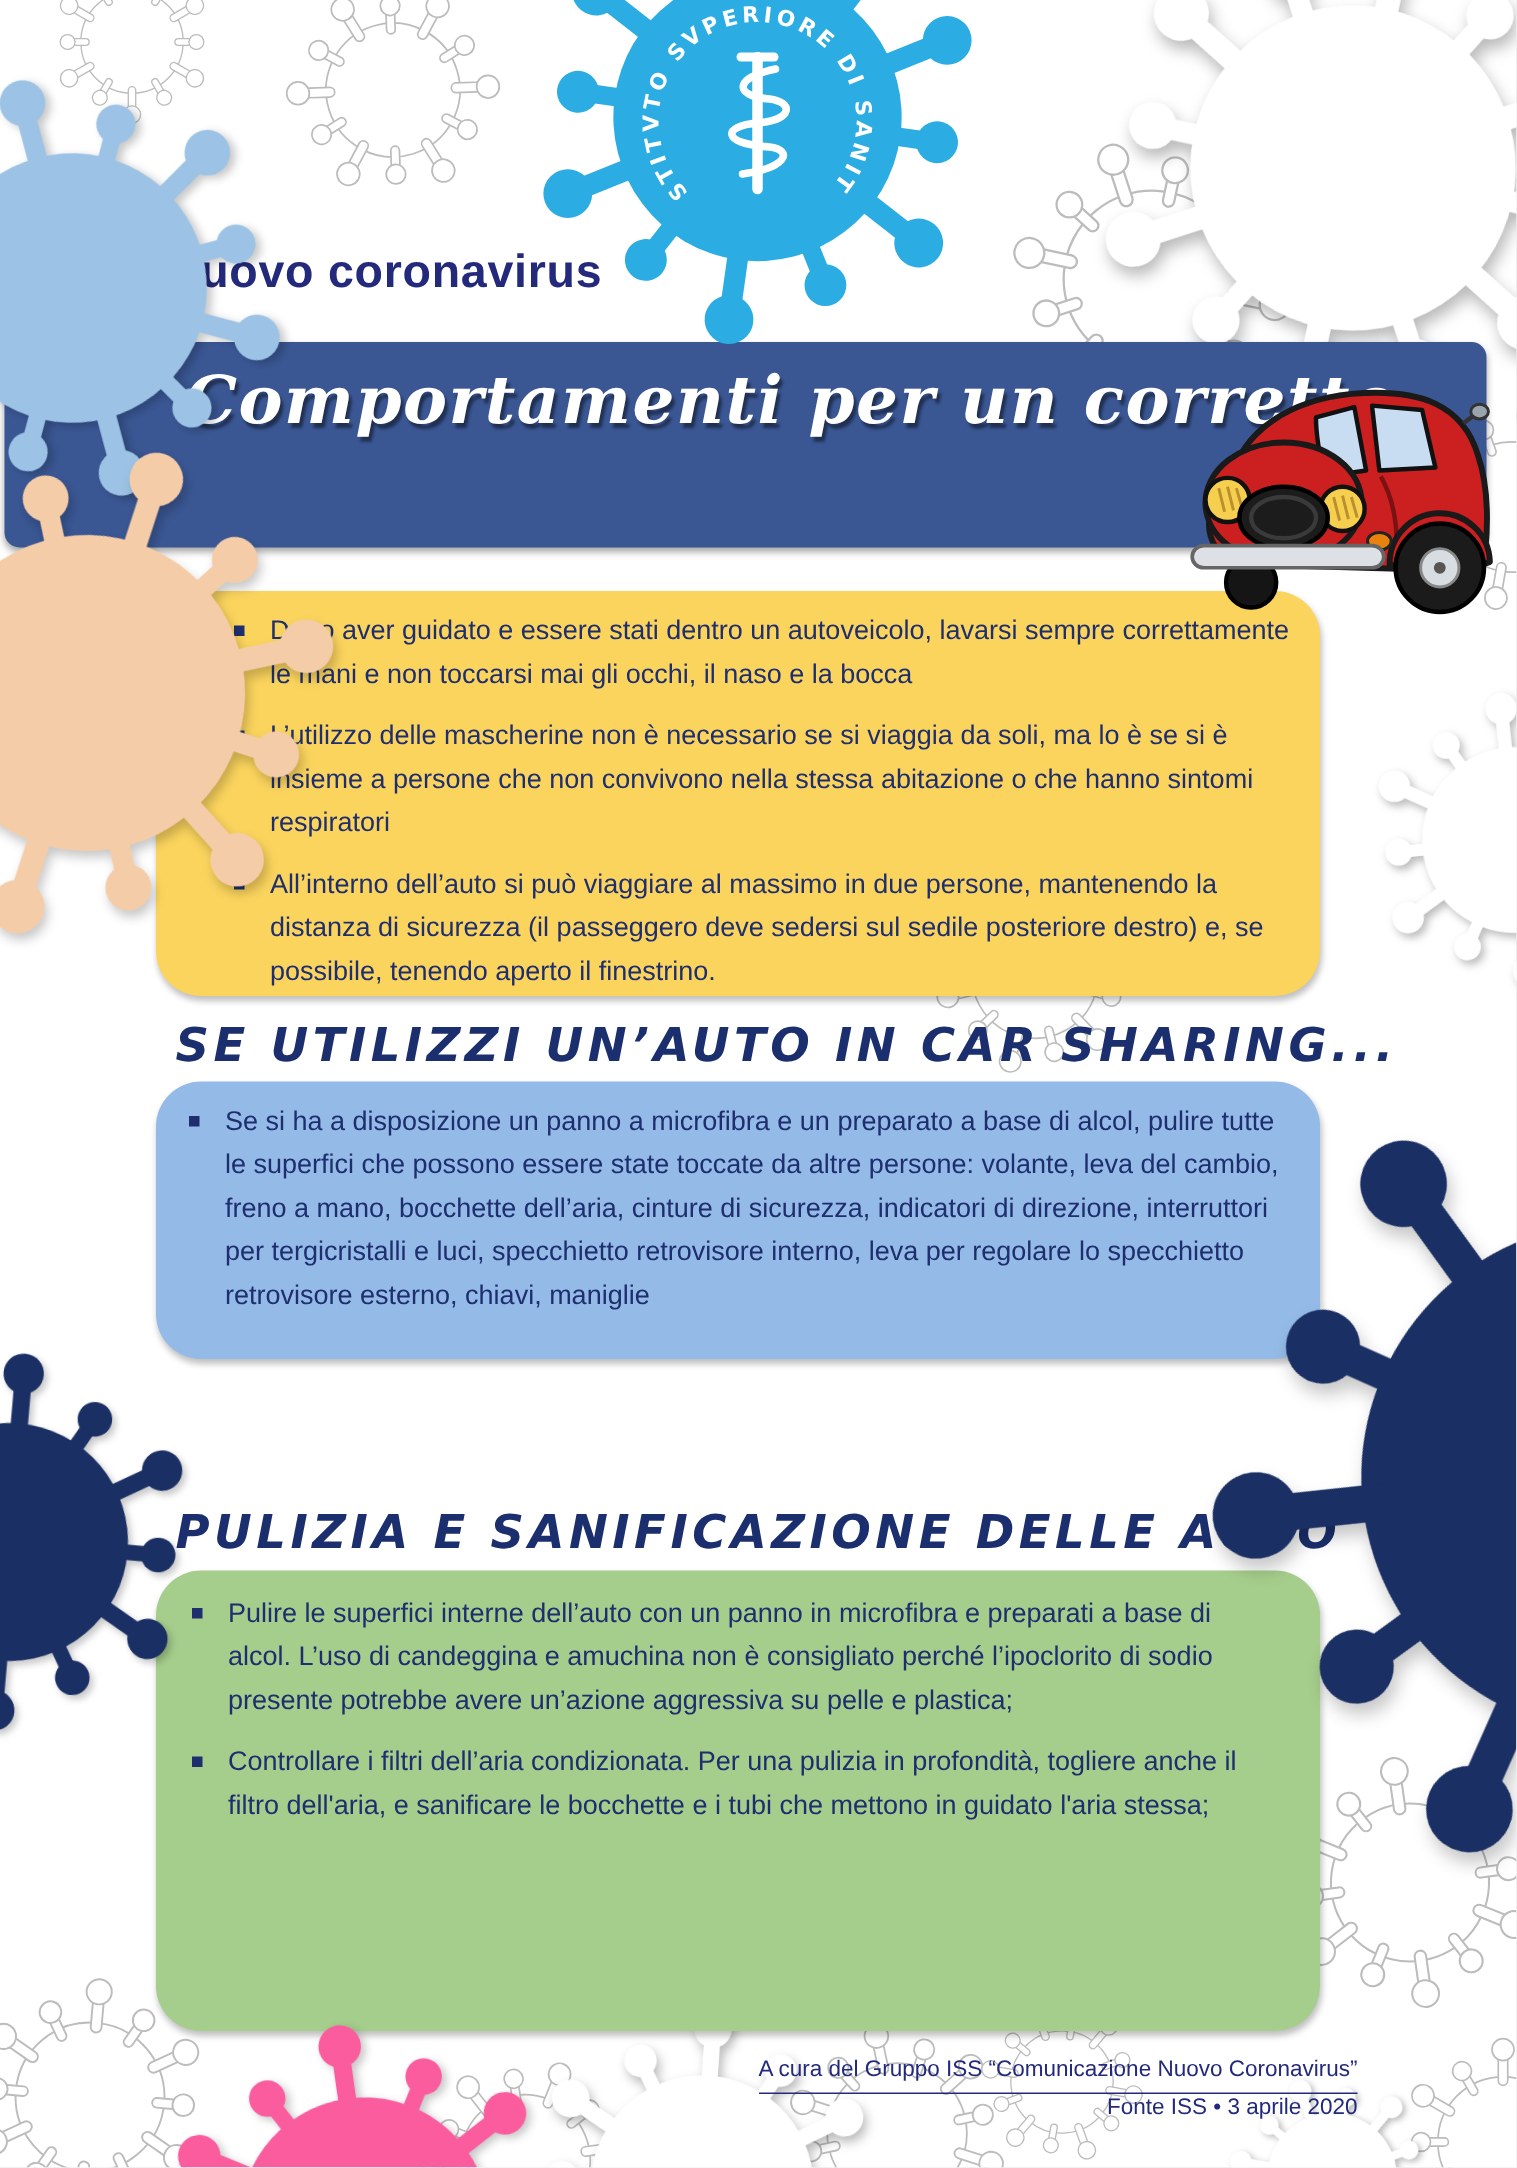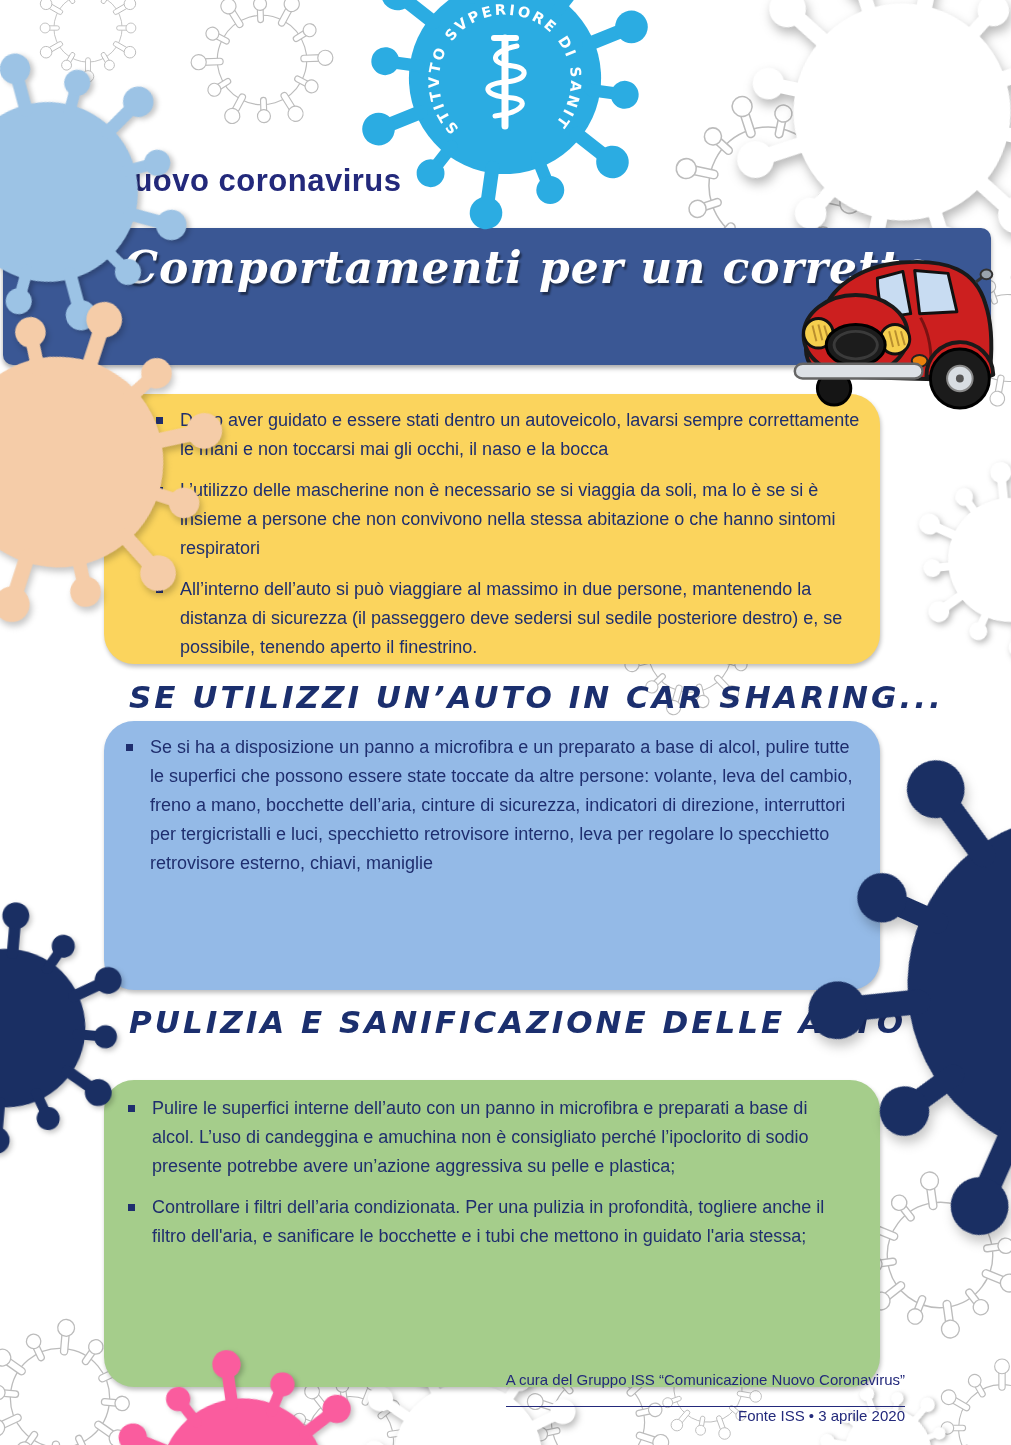--- a/index.html
+++ b/index.html
@@ -37,48 +37,48 @@
   
   .car-wrap{position:absolute; left:783px; top:226px; width:226px; height:194px; z-index:3;}
 
   
   .card{
     position:absolute; left:104px; width:776px; z-index:1;
     border-radius:30px; overflow:hidden;
     box-shadow:1px 3px 4px rgba(0,0,0,0.25);
   }
   .card.yellow{top:394px; height:270px; background:#FBD45D;}
-  .card.blue  {top:721px; height:269px; background:#94BAE7;}
-  .card.green {top:1047px; height:307px; background:#A5CD8B;margin-top:33px;}
+  .card.blue  {top:721px; height:185px; background:#94BAE7;}
+  .card.green {top:1047px; height:307px; background:#A5CD8B;}
 
   ul.bullets{list-style:none; margin:0; color:#1F2E6E; font-size:18px; line-height:29px;}
   .card.yellow ul.bullets{padding:12px 10px 0 52px;}
   .card.blue   ul.bullets{padding:12px 14px 0 22px;}
   .card.green  ul.bullets{padding:14px 30px 0 24px;}
   ul.bullets li{position:relative; padding-left:24px; margin-bottom:12px;}
   .bullet-square{
     position:absolute; left:0; top:11px; width:7px; height:7px; background:#1F2E6E;
   }
 
   
   .section-heading{
-    position:absolute; left:129px; z-index:1;
+    position:absolute; left:117px; z-index:1;
     color:#1B2F6E; font-family:"DejaVu Sans", sans-serif;
     font-style:italic; font-weight:700; font-size:31px; letter-spacing:3px;
     white-space:nowrap;
   }
   #heading-carsharing{top:679px;}
   #heading-pulizia{top:1004px;}
 
   
   .footer{
     position:absolute; right:106px; top:1371px; z-index:1;
     text-align:right; color:#23297B; font-size:15px;
   }
-  .footer .credit{display:inline-block; padding-bottom:18px; border-bottom:1.5px solid #23297B;}
+  .footer .credit{display:inline-block; padding-bottom:7px; border-bottom:1.5px solid #23297B;}
   .footer .source{margin-top:0;}
 </style>
 </head>
 <body>
 
 <div class="page">
 
   <svg width="0" height="0" style="position:absolute">
     <defs>
       <symbol id="virus" viewBox="-105 -105 210 210" overflow="visible">

